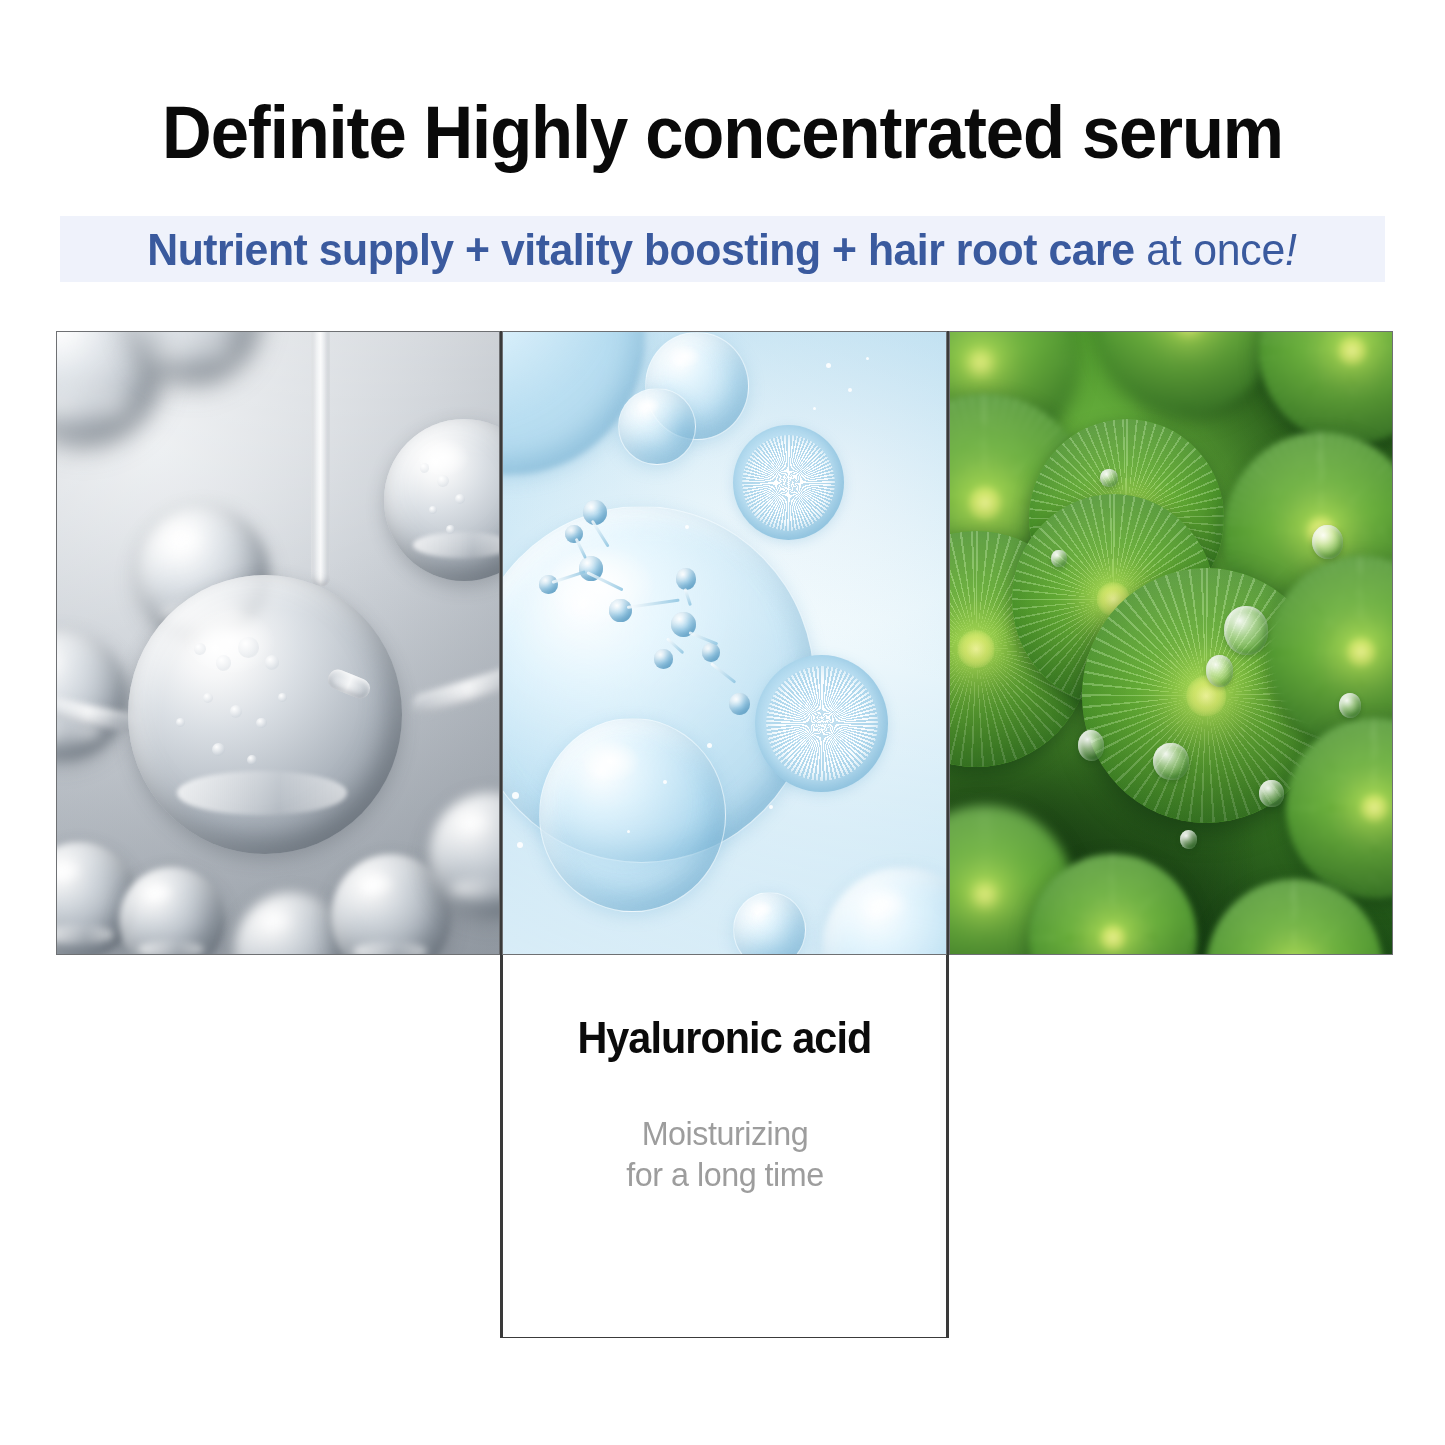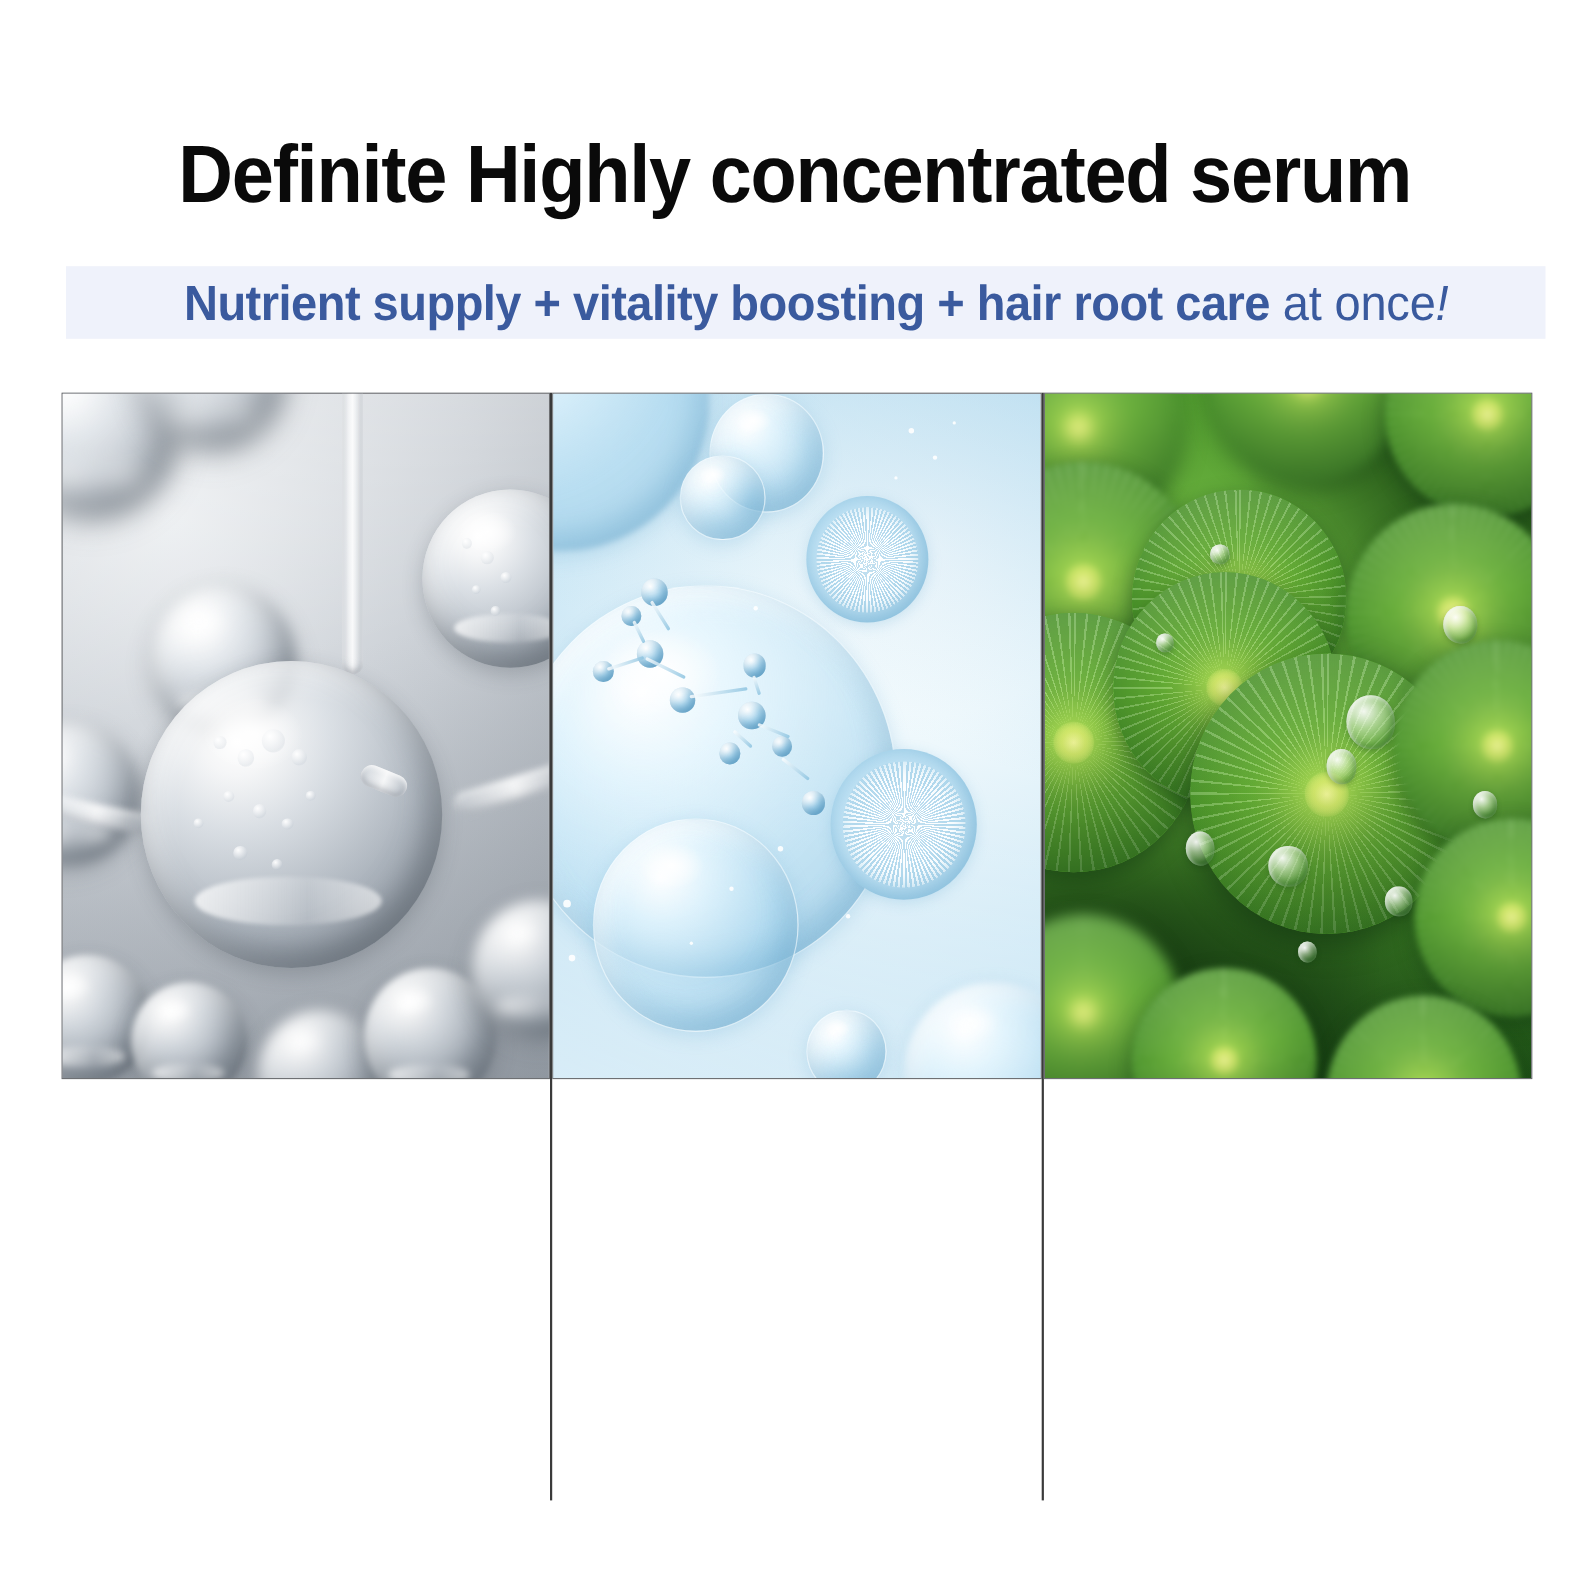--- a/index.html
+++ b/index.html
@@ -12,21 +12,20 @@
     height: 1445px;
     font-family: "Liberation Sans", sans-serif;
     overflow: hidden;
     position: relative;
   }
 
   .page {
     position: absolute;
     inset: 0;
     background: #ffffff;
-    margin-top: 26px;
   }
 
   
   .headline {
     position: absolute;
     left: 0;
     right: 0;
     top: 96px;
     text-align: center;
     font-family: "Liberation Sans", sans-serif;
@@ -45,21 +44,20 @@
     left: 60px;
     top: 216px;
     width: 1325px;
     height: 66px;
     background: #eff2fb;
     display: flex;
     align-items: center;
     justify-content: center;
     white-space: nowrap;
     overflow: hidden;
-    padding-left: 20px;
   }
   .subtitle-inner {
     transform: scaleX(0.95);
     font-size: 45px;
     line-height: 1;
     color: #3a5a9e;
   }
   .subtitle-strong {
     font-weight: 700;
     letter-spacing: -0.5px;
@@ -390,20 +388,25 @@
         <div class="spark" style="left:70%;top:12%;width:3px;height:3px;"></div>
         <div class="spark" style="left:41%;top:31%;width:4px;height:4px;"></div>
         <div class="spark" style="left:46%;top:66%;width:5px;height:5px;"></div>
         <div class="spark" style="left:36%;top:72%;width:4px;height:4px;"></div>
         <div class="spark" style="left:28%;top:80%;width:3px;height:3px;"></div>
         <div class="spark" style="left:60%;top:76%;width:4px;height:4px;"></div>
         <div class="spark" style="left:2%;top:74%;width:7px;height:7px;"></div>
         <div class="spark" style="left:3%;top:82%;width:6px;height:6px;"></div>
       </div>
 
+      <div class="textbox">
+        <div class="card-title">Hyaluronic acid</div>
+        <div class="card-desc">Moisturizing
+for a long time</div>
+      </div>
     </div>
 
     <div class="col col-3">
 
       <div class="photo">
         <div class="p3-bg"></div>
 
         <div class="leaf blur-med" style="left:-14%;top:-10%;width:42%;height:30%;">
           <div class="leaf-veins"></div>
             <div class="leaf-core"></div>

